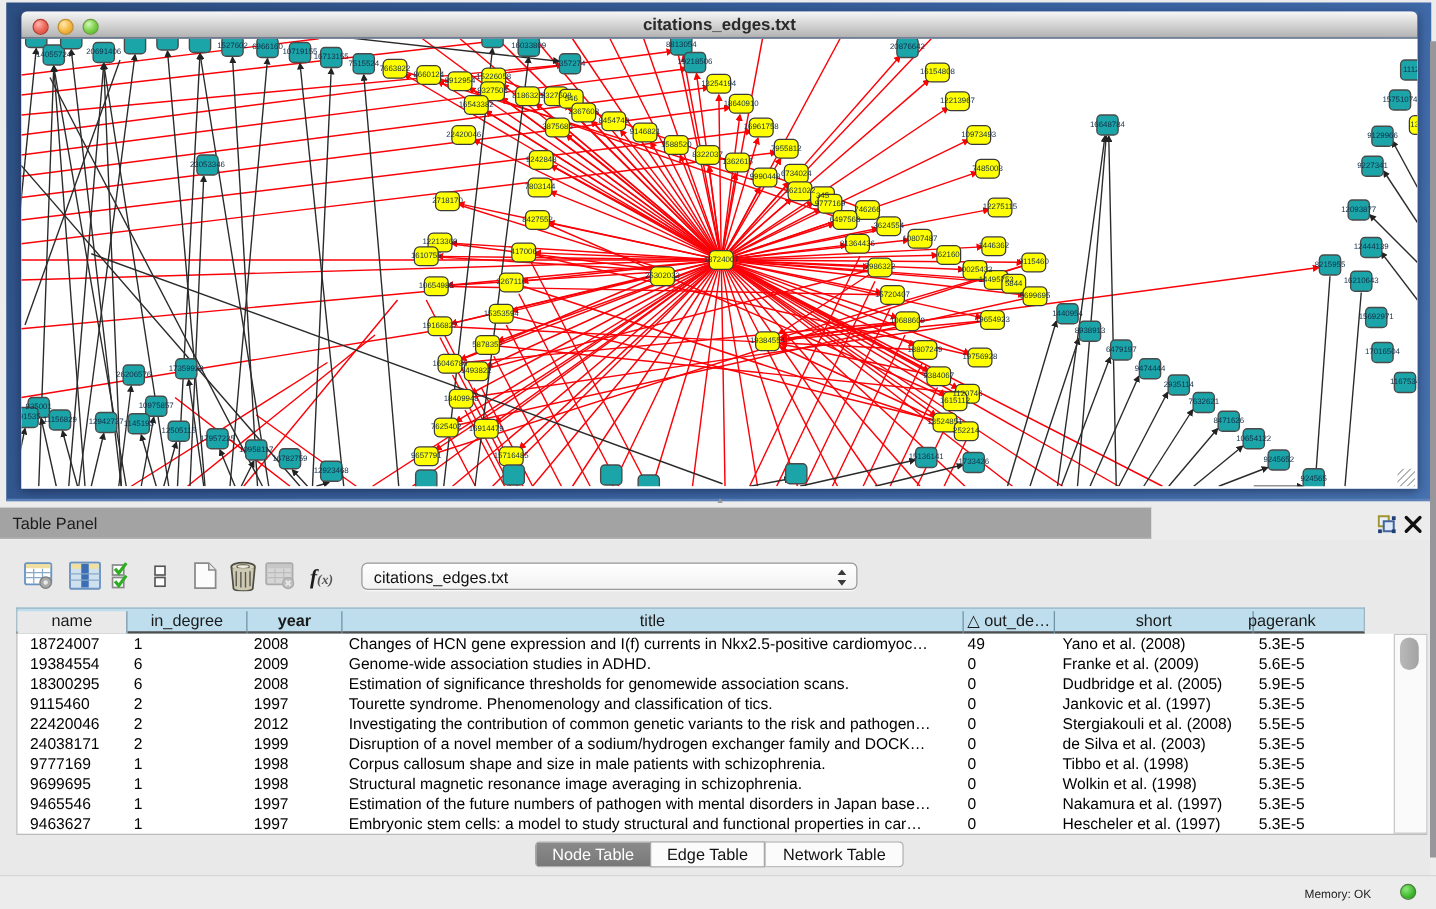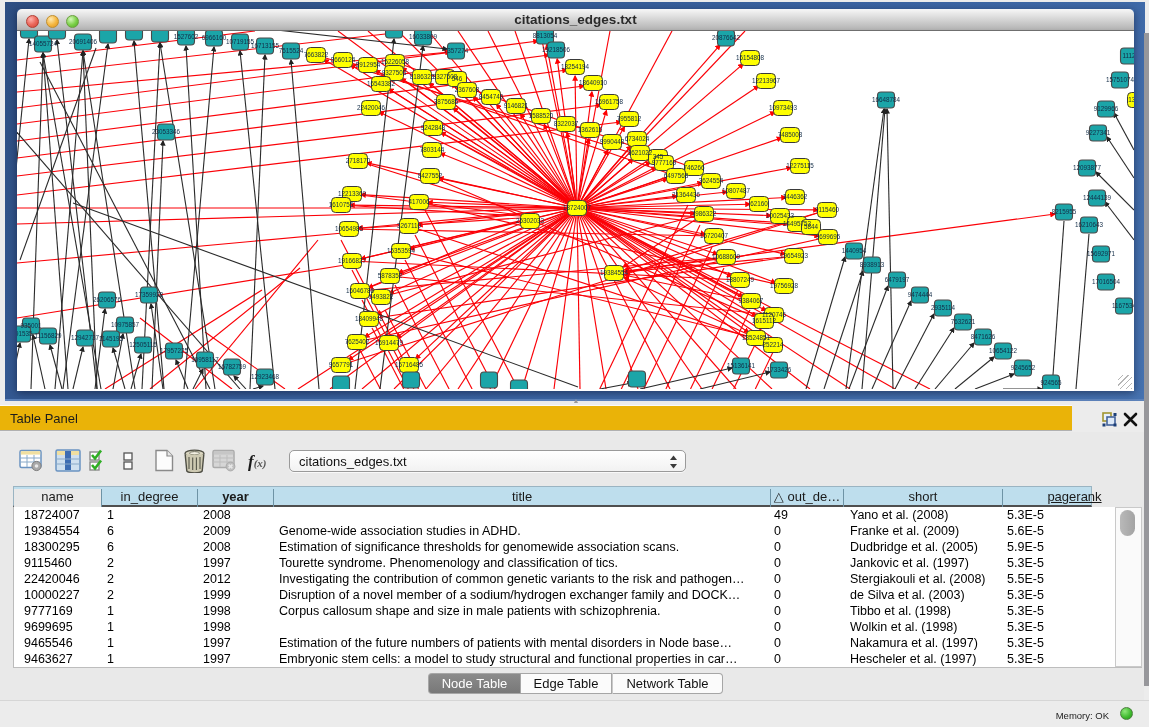--- a/index.html
+++ b/index.html
@@ -9,39 +9,39 @@
 #titlebar { left:0; top:0; width:1117px; height:22px; border-radius:5px 5px 0 0; background:linear-gradient(#f7f7f7,#d8d8d8 45%,#b9b9b9 90%,#adadad); border-bottom:1px solid #6f6f6f; }
 #titlebar .title { position:absolute; width:100%; text-align:center; top:3px; font-size:13.5px; font-weight:bold; color:#2a2a2a; }
 .tl { position:absolute; top:6px; width:13px; height:13px; border-radius:50%; }
 #canvas { left:0; top:22px; width:1117px; height:360px; background:#fff; overflow:hidden; }
 
 #grip { right:2px; bottom:2px; width:14px; height:14px;
  background:repeating-linear-gradient(135deg,transparent 0 3px,#b5b5b5 3px 4px); }
 
 #rstrip { left:1144px; top:33px; width:5px; height:653px; background:#97979b; }
 
-#tp-head { left:0; top:405px; width:1072px; height:26px; background:#eab308; border-top:1px solid #fafafa; border-bottom:1px solid #b0b0b0; }
+#tp-head { left:0; top:405px; width:921px; height:26px; background:#a3a3a3; border-top:1px solid #fafafa; border-bottom:1px solid #b0b0b0; }
 #tp-head .t { position:absolute; left:10px; top:5px; font-size:13px; color:#1c1c1c; }
 #tp-body { left:0; top:432px; width:1144px; height:268px; background:#e9e9e9; }
 #combo { left:289px; top:450px; width:397px; height:22px; border:1px solid #9a9a9a; border-radius:5px; background:linear-gradient(#ffffff,#f2f2f2); box-shadow:0 1px 0 rgba(255,255,255,.7); }
 #combo .ct { position:absolute; left:9px; top:3px; font-size:13px; color:#111; }
 
 #thead { left:13px; top:486px; width:1079px; height:21px; background:#bedeed; border:1px solid #9ab4c2; border-bottom:2px solid #4f4f4f; }
 .hc { position:absolute; top:2px; font-size:13px; color:#1a1a1a; text-align:center; border-right:1px solid #6e93a5; height:18px; }
 #tbody { left:13px; top:507px; width:1102px; height:160px; background:#fff; border-left:1px solid #bbb; }
 .row span { position:absolute; font-size:12.5px; color:#000; white-space:nowrap; }
 .row { position:absolute; width:100%; height:16px; }
 #vsb { left:1115px; top:507px; width:27px; height:160px; background:#fafafa; border:1px solid #c9c9c9; }
 #vsb .thumb { position:absolute; left:4px; top:2px; width:15px; height:26px; background:linear-gradient(90deg,#b9b9b9,#a3a3a3); border-radius:8px; }
 #tbl-bot { left:13px; top:667px; width:1129px; height:1px; background:#bdbdbd; }
 
 .seg { position:absolute; top:673px; height:21px; border:1px solid #a6a6a6; background:#fbfbfb; font-size:13px; color:#111; text-align:center; line-height:20px; }
 
 #status { left:0; top:700px; width:1149px; height:27px; background:#ececec; border-top:1px solid #d6d6d6; }
-#mem { position:absolute; right:40px; top:9px; font-size:9.5px; color:#222; }
+#mem { position:absolute; right:52px; top:9px; font-size:9.5px; color:#222; }
 #memdot { position:absolute; right:16px; top:6px; width:13px; height:13px; border-radius:50%; background:radial-gradient(circle at 35% 30%,#8fe77a,#3db82c 60%,#27951b); border:1px solid #4c7f3f; }
 .icon { position:absolute; top:449px; }
 </style></head>
 <body>
 <div id="desktop" class="abs">
  <div id="win" class="abs">
   <div id="titlebar" class="abs">
    <div class="tl" style="left:9px;background:radial-gradient(circle at 35% 30%,#ffb3ad,#ec6a5e 50%,#d0402f);border:1px solid #b33e33;"></div>
    <div class="tl" style="left:29px;background:radial-gradient(circle at 35% 30%,#ffe9b0,#f5b63e 55%,#dd9123);border:1px solid #c08e2d;"></div>
    <div class="tl" style="left:49px;background:radial-gradient(circle at 35% 30%,#d3f8b8,#79cf46 55%,#51ab2a);border:1px solid #6b9e3f;"></div>
@@ -626,28 +626,29 @@
   </svg>
 </div>
 
 <div id="thead" class="abs">
   <div class="hc" style="left:0;width:88px;background:#e9e9e9;">name</div>
   <div class="hc" style="left:88px;width:96px;">in_degree</div>
   <div class="hc" style="left:184px;width:76px;font-weight:bold;">year</div>
   <div class="hc" style="left:260px;width:497px;">title</div>
   <div class="hc" style="left:757px;width:73px;">△ out_de…</div>
   <div class="hc" style="left:830px;width:159px;">short</div>
-  <div class="hc" style="left:1016px;width:89px;border-right:none;text-decoration:underline;">pagerank</div>
+  <div class="hc" style="left:967px;width:89px;border-right:none;">pagerank</div>
 </div>
 <div id="tbody" class="abs">
 </div>
 <div class="row" style="top:507.5px">
     <span style="left:24px">18724007</span>
     <span style="left:107px">1</span>
     <span style="left:203px">2008</span>
+    <span style="left:279px">Changes of HCN gene expression and I(f) currents in Nkx2.5-positive cardiomyoc…</span>
     <span style="left:774px">49</span>
     <span style="left:850px">Yano et al. (2008)</span>
     <span style="left:1007px">5.3E-5</span>
   </div>
 <div class="row" style="top:523.5px">
     <span style="left:24px">19384554</span>
     <span style="left:107px">6</span>
     <span style="left:203px">2009</span>
     <span style="left:279px">Genome-wide association studies in ADHD.</span>
     <span style="left:774px">0</span>
@@ -675,50 +676,51 @@
 <div class="row" style="top:571.5px">
     <span style="left:24px">22420046</span>
     <span style="left:107px">2</span>
     <span style="left:203px">2012</span>
     <span style="left:279px">Investigating the contribution of common genetic variants to the risk and pathogen…</span>
     <span style="left:774px">0</span>
     <span style="left:850px">Stergiakouli et al. (2008)</span>
     <span style="left:1007px">5.5E-5</span>
   </div>
 <div class="row" style="top:587.5px">
-    <span style="left:24px">10000227</span>
+    <span style="left:24px">24038171</span>
     <span style="left:107px">2</span>
     <span style="left:203px">1999</span>
     <span style="left:279px">Disruption of a novel member of a sodium/hydrogen exchanger family and DOCK…</span>
     <span style="left:774px">0</span>
     <span style="left:850px">de Silva et al. (2003)</span>
     <span style="left:1007px">5.3E-5</span>
   </div>
 <div class="row" style="top:603.5px">
     <span style="left:24px">9777169</span>
     <span style="left:107px">1</span>
     <span style="left:203px">1998</span>
     <span style="left:279px">Corpus callosum shape and size in male patients with schizophrenia.</span>
     <span style="left:774px">0</span>
     <span style="left:850px">Tibbo et al. (1998)</span>
     <span style="left:1007px">5.3E-5</span>
   </div>
 <div class="row" style="top:619.5px">
     <span style="left:24px">9699695</span>
     <span style="left:107px">1</span>
     <span style="left:203px">1998</span>
+    <span style="left:279px">Structural magnetic resonance image averaging in schizophrenia.</span>
     <span style="left:774px">0</span>
     <span style="left:850px">Wolkin et al. (1998)</span>
     <span style="left:1007px">5.3E-5</span>
   </div>
 <div class="row" style="top:635.5px">
     <span style="left:24px">9465546</span>
     <span style="left:107px">1</span>
     <span style="left:203px">1997</span>
-    <span style="left:279px">Estimation of the future numbers of patients with mental disorders in Node base…</span>
+    <span style="left:279px">Estimation of the future numbers of pathogen with mental disorders in Japan base…</span>
     <span style="left:774px">0</span>
     <span style="left:850px">Nakamura et al. (1997)</span>
     <span style="left:1007px">5.3E-5</span>
   </div>
 <div class="row" style="top:651.5px">
     <span style="left:24px">9463627</span>
     <span style="left:107px">1</span>
     <span style="left:203px">1997</span>
     <span style="left:279px">Embryonic stem cells: a model to study structural and functional properties in car…</span>
     <span style="left:774px">0</span>

